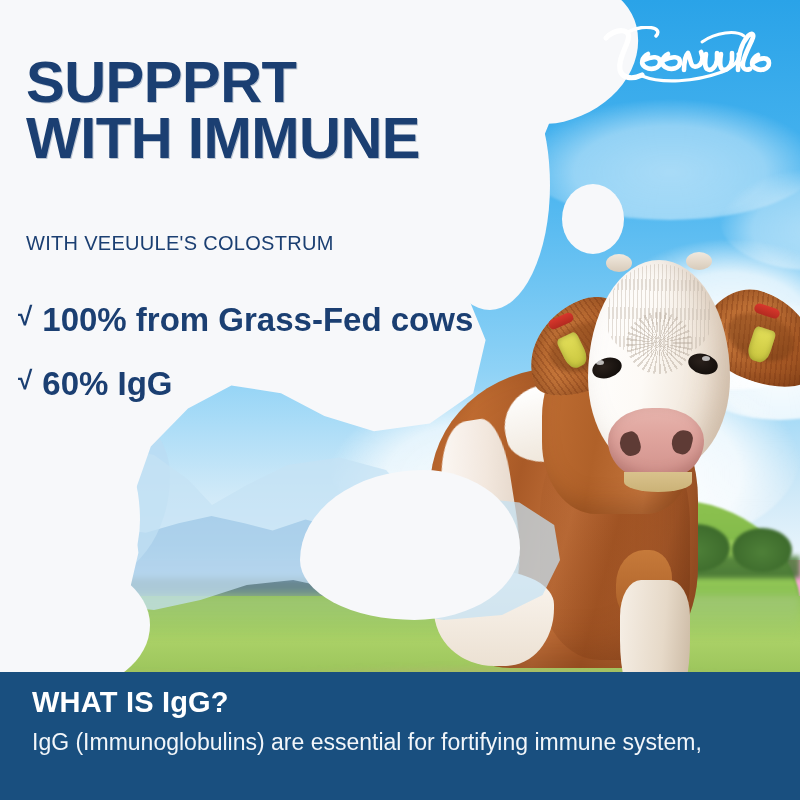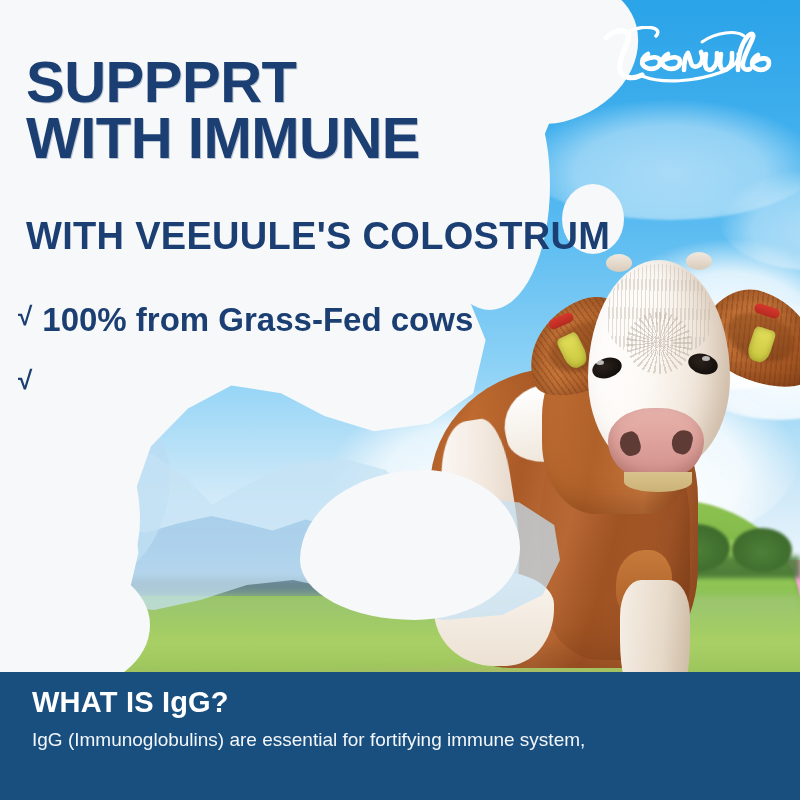--- a/index.html
+++ b/index.html
@@ -389,23 +389,23 @@
     font-size:58px;
     font-weight:bold;
     line-height:.96;
     letter-spacing:-.5px;
     color:#1b3f72;
     text-shadow:1px 1px 0 rgba(20,50,95,.25);
   }
   .headline span { display:block; white-space:nowrap; }
 
   .subhead {
-    position:absolute; left:26px; top:215px;
-    font-size:38px;
-    font-weight:bold;
+    position:absolute; left:26px; top:232px;
+    font-size:20px;
+    font-weight:normal;
     letter-spacing:.3px;
     color:#1b3f72;
     white-space:nowrap;
   }
 
   .bullets {
     position:absolute; left:18px; top:302px; width:470px;
   }
   .bullet {
     display:flex;
@@ -442,21 +442,21 @@
   .banner-title {
     position:absolute; left:32px; top:14px;
     font-size:29px;
     font-weight:bold;
     color:#ffffff;
     letter-spacing:.2px;
   }
   .banner-body {
     position:absolute; left:32px; top:55px;
     width:745px;
-    font-size:19px;
+    font-size:23px;
     line-height:1.34;
     color:#f2f6fa;
   }
   .banner-body span { display:block; white-space:nowrap; }
 </style>
 </head>
 <body>
 
 <div id="ad">
 
@@ -577,20 +577,21 @@
   <div class="bullets">
     <div class="bullet">
       <span class="chk">√</span>
       <span class="btxt">100% from Grass-Fed cows</span>
     </div>
 
     <div class="bullet-gap"></div>
 
     <div class="bullet">
       <span class="chk">√</span>
+      <span class="btxt">60% IgG</span>
     </div>
   </div>
 
   <div class="banner">
     <div class="banner-title">WHAT IS IgG?</div>
     <div class="banner-body">
       <span>IgG (Immunoglobulins) are essential for fortifying immune system,</span>
     </div>
   </div>
 

